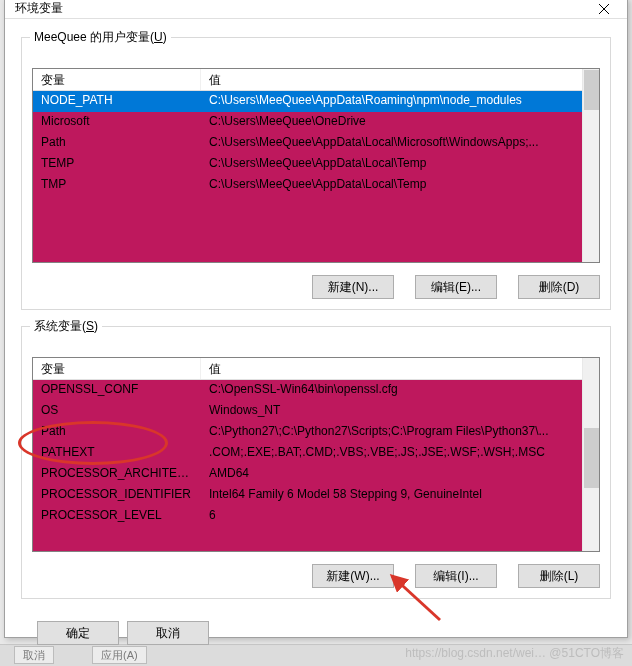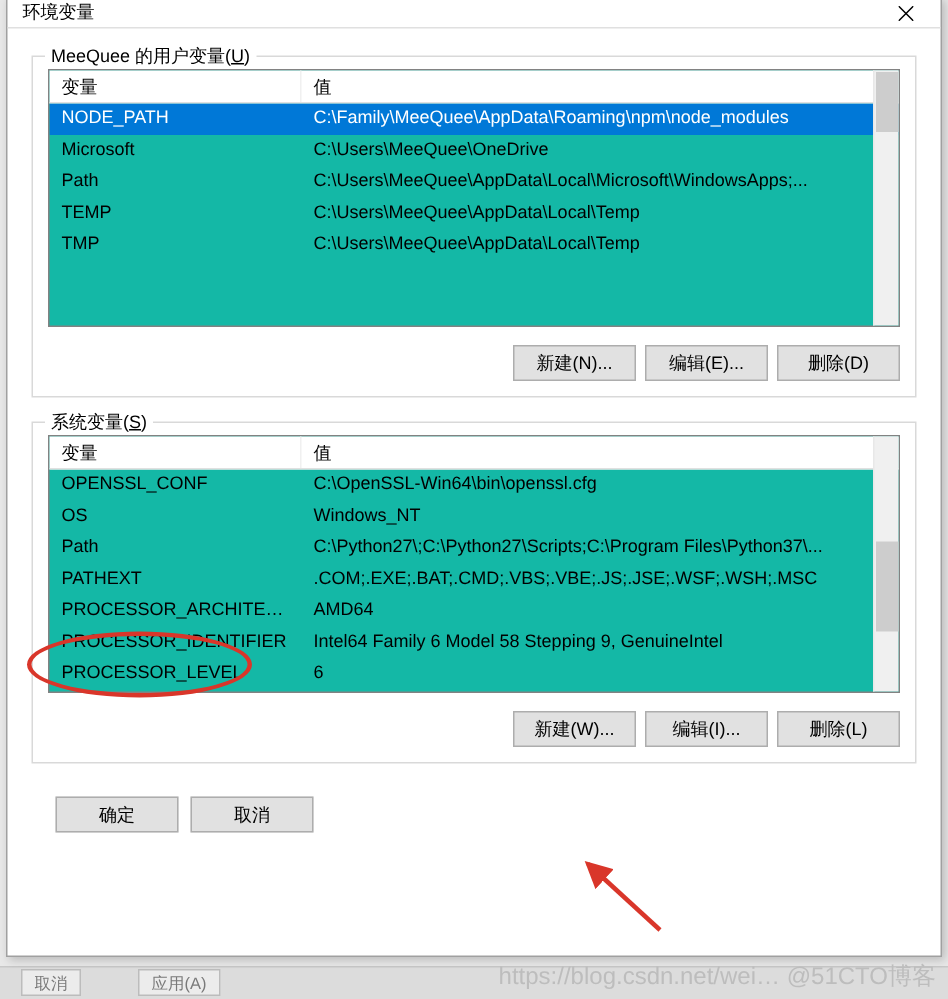--- a/index.html
+++ b/index.html
@@ -2,43 +2,43 @@
 <html><head>
 <meta charset="utf-8">
 <style>
 *{box-sizing:border-box;margin:0;padding:0;font-family:"Microsoft YaHei","Segoe UI",Tahoma,sans-serif;font-size:12px;color:#000}
 body{background:#e8e8e8;width:632px;height:666px;overflow:hidden;position:relative}
 .dialog{position:absolute;left:4px;top:-2px;width:624px;height:640px;background:#fff;border:1px solid #a0a0a0;box-shadow:2px 2px 6px rgba(0,0,0,.2)}
 .titlebar{height:20px;display:flex;align-items:center;padding:0 0 0 10px;border-bottom:1px solid #e0e0e0}
 .titlebar-text{font-size:12px}
 .close-btn{width:46px;height:30px;margin-left:auto;display:flex;align-items:center;justify-content:center;cursor:pointer}
 .content{padding:18px 16px 12px}
-.group{border:1px solid #d9d9d9;margin-bottom:16px;padding:8px 10px 10px;position:relative}
+.group{border:1px solid #d9d9d9;margin-bottom:16px;padding:30px 10px 10px;position:relative}
 .group-label{position:absolute;top:-9px;left:8px;background:#fff;padding:0 4px;font-size:12px}
 .ul{text-decoration:underline}
-.table-wrap{border:1px solid #828282;height:172px;position:relative;background:#14b8a6}
+.table-wrap{border:1px solid #828282;height:195px;position:relative;background:#be185d}
 .thead{display:flex;height:22px;border-bottom:1px solid #e0e0e0;background:#fff}
 .th{padding:3px 8px;font-size:12px}
 .th1{width:168px;border-right:1px solid #f0f0f0}
 .th2{flex:1}
 .tbody{overflow:hidden}
 .tr{display:flex;height:21px;align-items:flex-start}
 .tr.sel{background:#0078d7;color:#fff}
 .tr.sel .td{color:#fff}
 .td{padding:2px 8px;white-space:nowrap;overflow:hidden;text-overflow:ellipsis}
 .td1{width:168px}
 .td2{flex:1}
 .scrollbar{position:absolute;right:0;top:0;width:17px;height:100%;background:#f0f0f0;border-left:1px solid #e8e8e8}
 .sb-thumb{position:absolute;left:1px;width:15px;background:#cdcdcd}
-.btn-row{display:flex;justify-content:flex-end;gap:6px;margin-top:12px}
+.btn-row{display:flex;justify-content:flex-end;gap:21px;margin-top:12px}
 .btn{min-width:82px;height:24px;background:#e1e1e1;border:1px solid #adadad;padding:0 10px;cursor:pointer;font-size:12px}
 .dlg-btns{display:flex;gap:8px;padding:6px 16px 0}
 .circle{position:absolute;left:18px;top:421px;width:150px;height:44px;border:3px solid #d9362a;border-radius:50%/50%;pointer-events:none;z-index:5}
 .arrow{position:absolute;left:380px;top:570px;z-index:6;pointer-events:none}
-.watermark{position:absolute;right:8px;bottom:4px;font-size:16px;color:#bdbdbd;z-index:2;pointer-events:none}
+.watermark{position:absolute;right:8px;bottom:4px;font-size:12px;color:#bdbdbd;z-index:2;pointer-events:none}
 .bg-strip{position:absolute;left:0;bottom:0;height:22px;width:100%;background:#dcdcdc;border-top:1px solid #c8c8c8;z-index:0}
 .bg-btn{position:absolute;bottom:2px;height:18px;background:#ececec;border:1px solid #bcbcbc;font-size:11px;color:#7a7a7a;padding:0 8px;display:flex;align-items:center}
 </style>
 </head>
 <body>
 
 <div class="bg-strip"></div>
 <div class="bg-btn" style="left:14px">取消</div>
 <div class="bg-btn" style="left:92px">应用(A)</div>
 
@@ -59,21 +59,21 @@
         <span>MeeQuee 的用户变量(</span><span class="ul">U</span><span>)</span>
       </div>
       <div class="table-wrap">
         <div class="thead">
           <div class="th th1">变量</div>
           <div class="th th2">值</div>
         </div>
         <div class="tbody" id="user-tbody">
             <div class="tr sel">
               <div class="td td1">NODE_PATH</div>
-              <div class="td td2">C:\Family\MeeQuee\AppData\Roaming\npm\node_modules</div>
+              <div class="td td2">C:\Users\MeeQuee\AppData\Roaming\npm\node_modules</div>
             </div>
             <div class="tr">
               <div class="td td1">Microsoft</div>
               <div class="td td2">C:\Users\MeeQuee\OneDrive</div>
             </div>
             <div class="tr">
               <div class="td td1">Path</div>
               <div class="td td2">C:\Users\MeeQuee\AppData\Local\Microsoft\WindowsApps;...</div>
             </div>
             <div class="tr">

